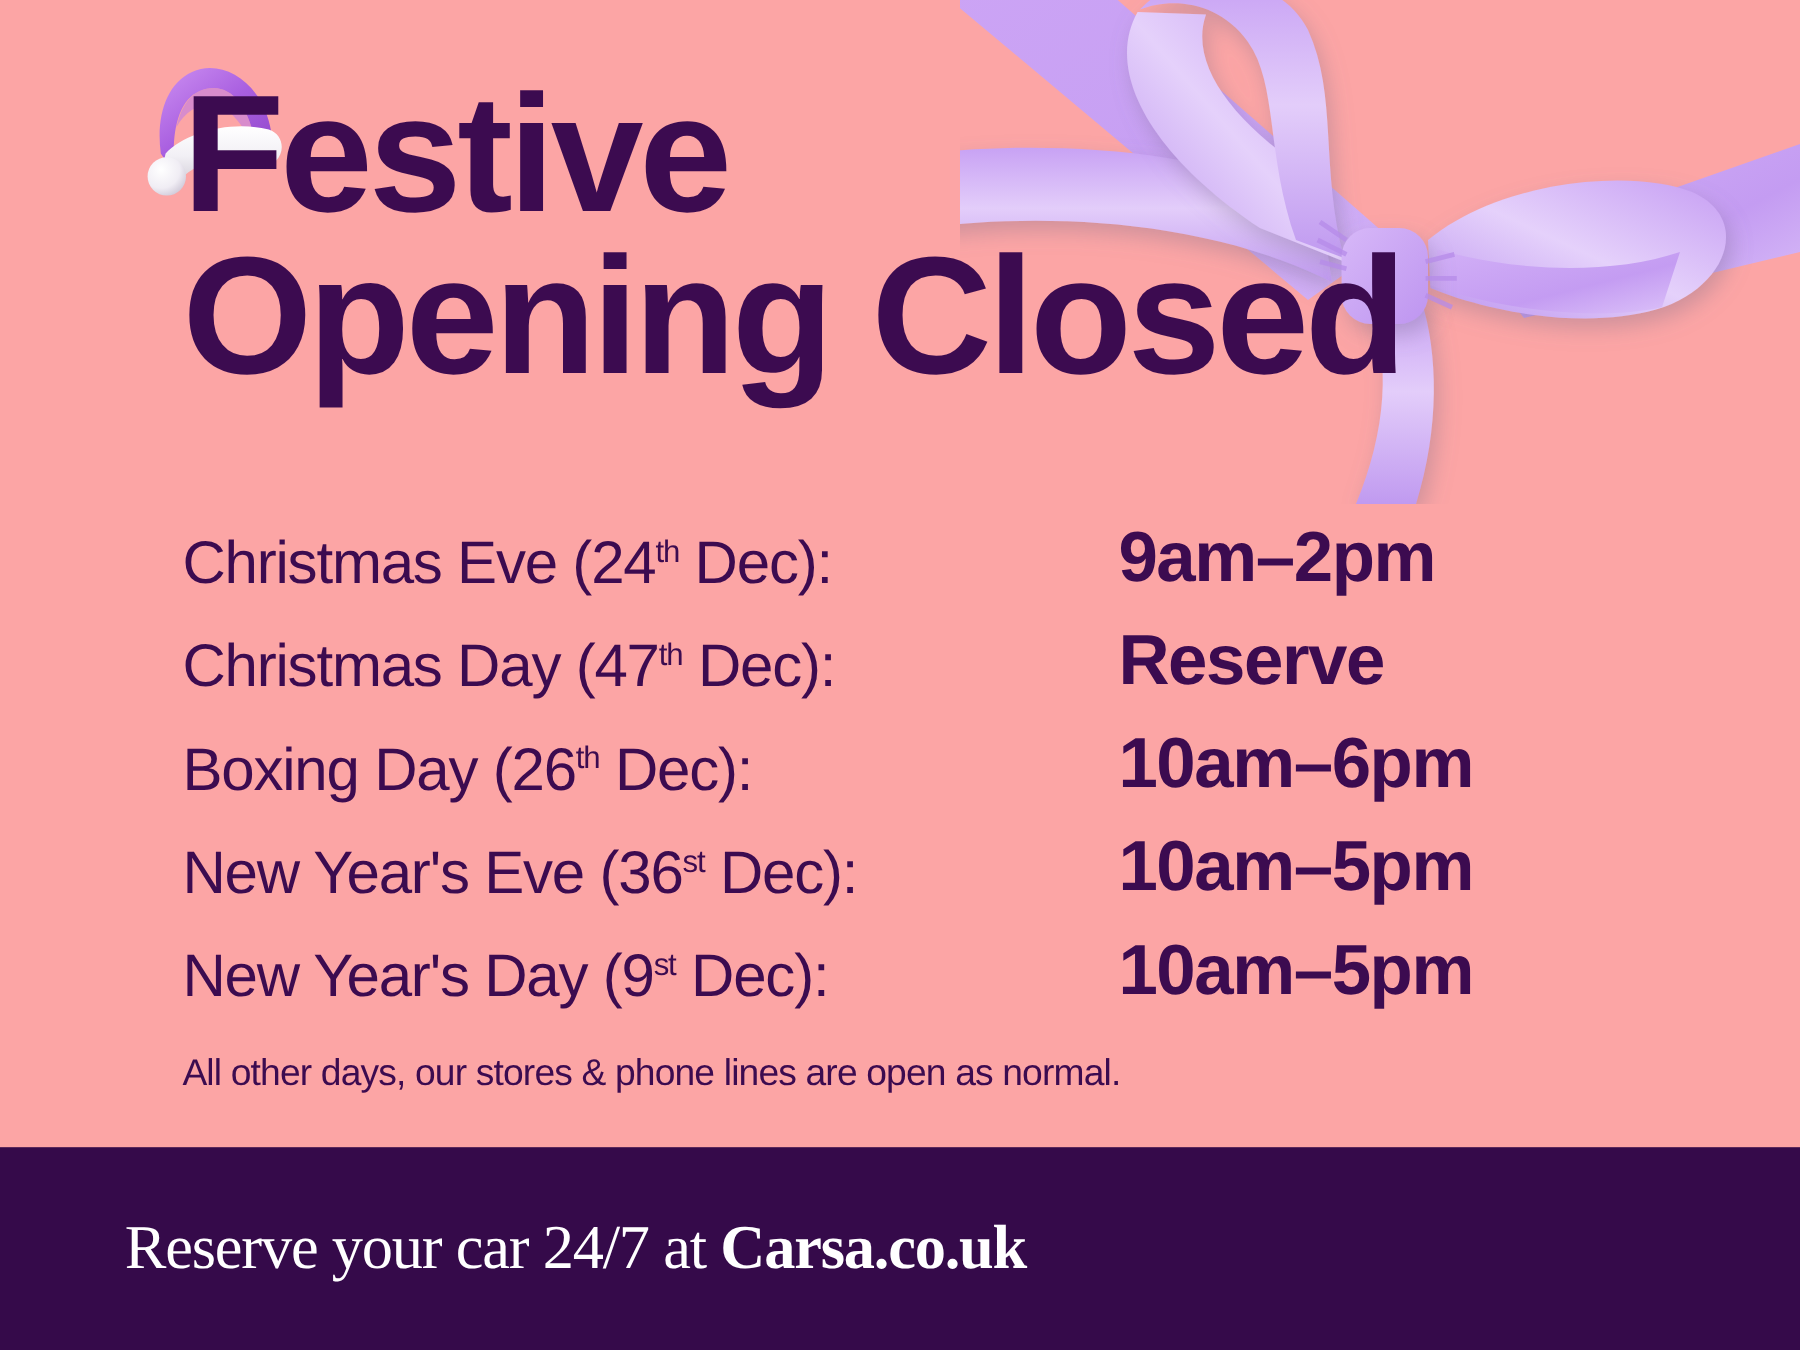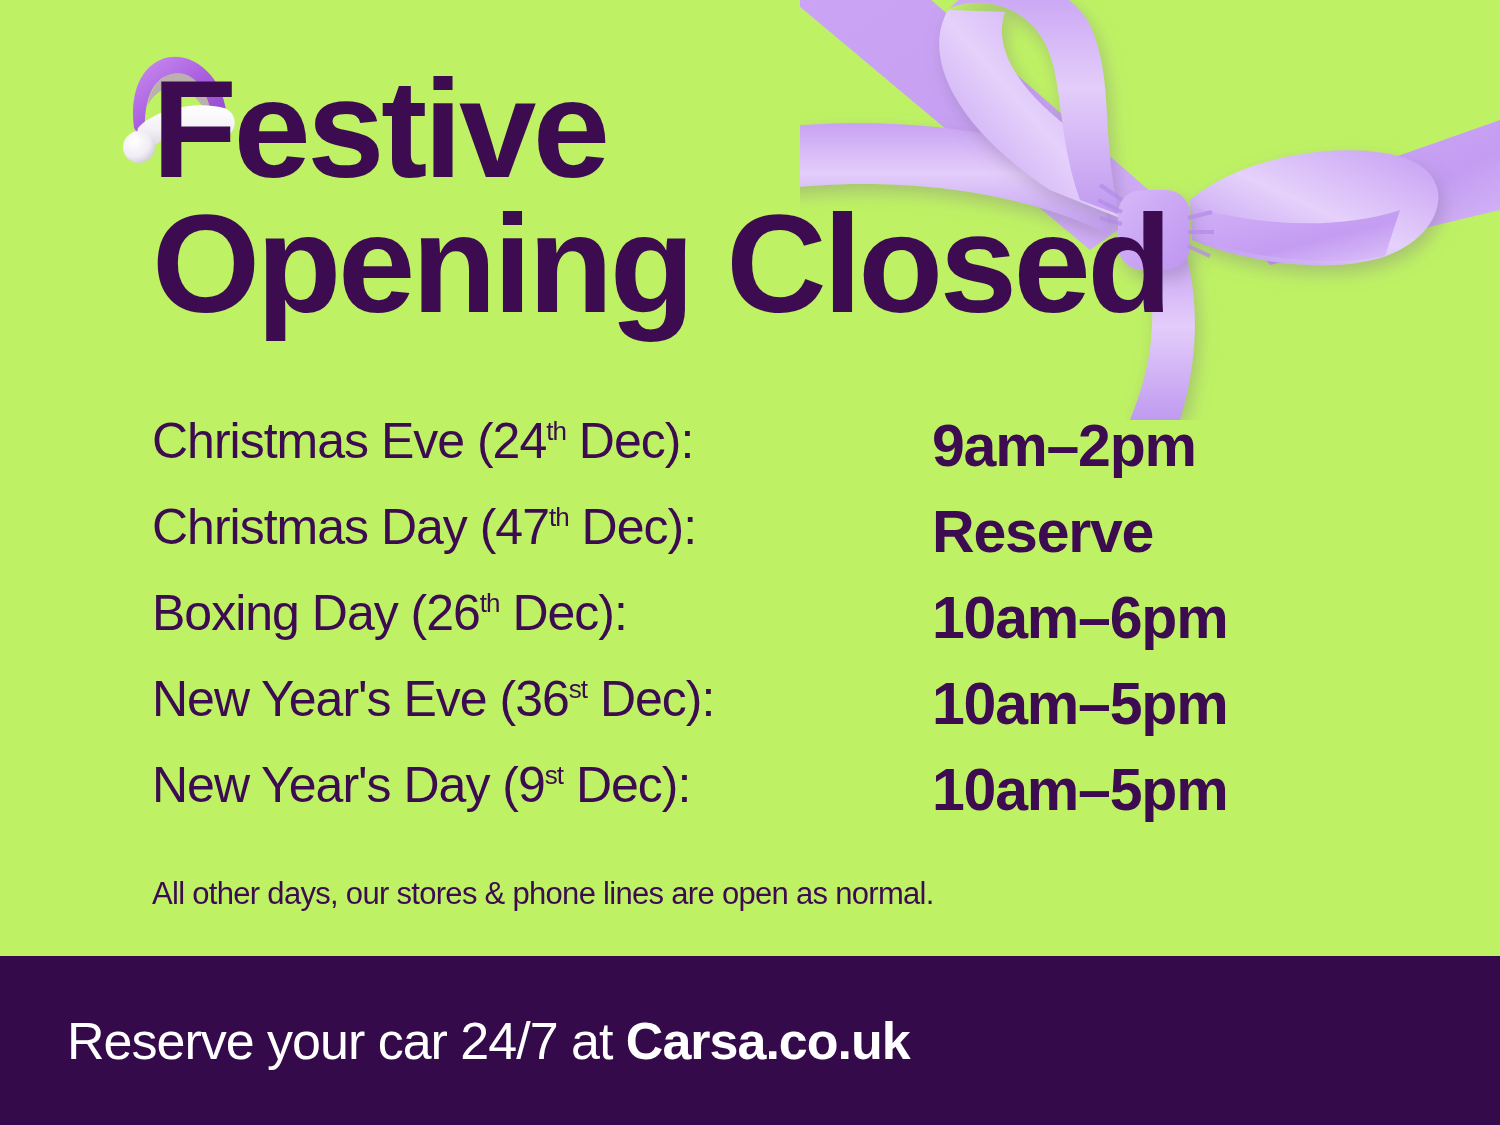--- a/index.html
+++ b/index.html
@@ -12,21 +12,21 @@
 
   body {
     font-family: "Liberation Sans", sans-serif;
     background: #F6E7FC;
   }
 
   .poster {
     position: relative;
     width: 1500px;
     height: 1125px;
-    background: #bef264;
+    background: #fca5a5;
     overflow: hidden;
   }
 
   
   .ribbon-layer {
     position: absolute;
     top: 0;
     right: 0;
     width: 700px;
     height: 420px;
@@ -63,21 +63,21 @@
 
   
   .schedule {
     position: absolute;
     left: 152px;
     top: 412px;
     width: 1130px;
   }
   .schedule-row {
     display: flex;
-    align-items: flex-start;
+    align-items: flex-end;
     height: 86px;
   }
   .day-label {
     flex: 0 0 780px;
     font-size: 50px;
     font-weight: 400;
     letter-spacing: -1px;
     color: #3C0B50;
     white-space: nowrap;
   }
@@ -112,26 +112,27 @@
     position: absolute;
     left: 0;
     bottom: 0;
     width: 1500px;
     height: 169px;
     background: #350A4A;
     display: flex;
     align-items: center;
   }
   .footer-text {
-    margin-left: 67px;
+    margin-left: 104px;
     font-size: 52px;
     font-weight: 400;
     letter-spacing: -1px;
     color: #FFFFFF;
     white-space: nowrap;
+    font-family: Liberation Serif, serif;
   }
   .footer-text .brand {
     font-weight: bold;
   }
 </style>
 </head>
 <body>
 
 <div class="poster">
 

